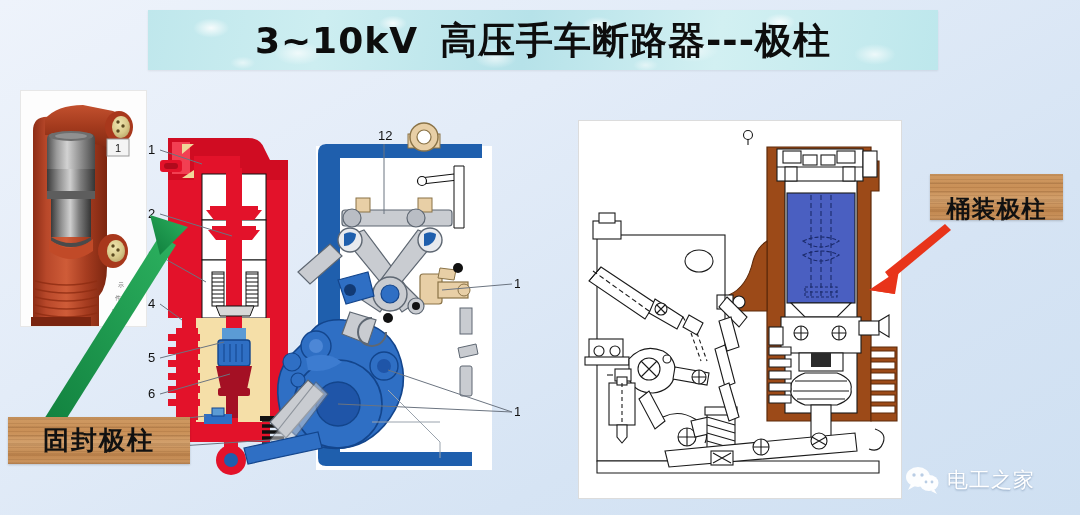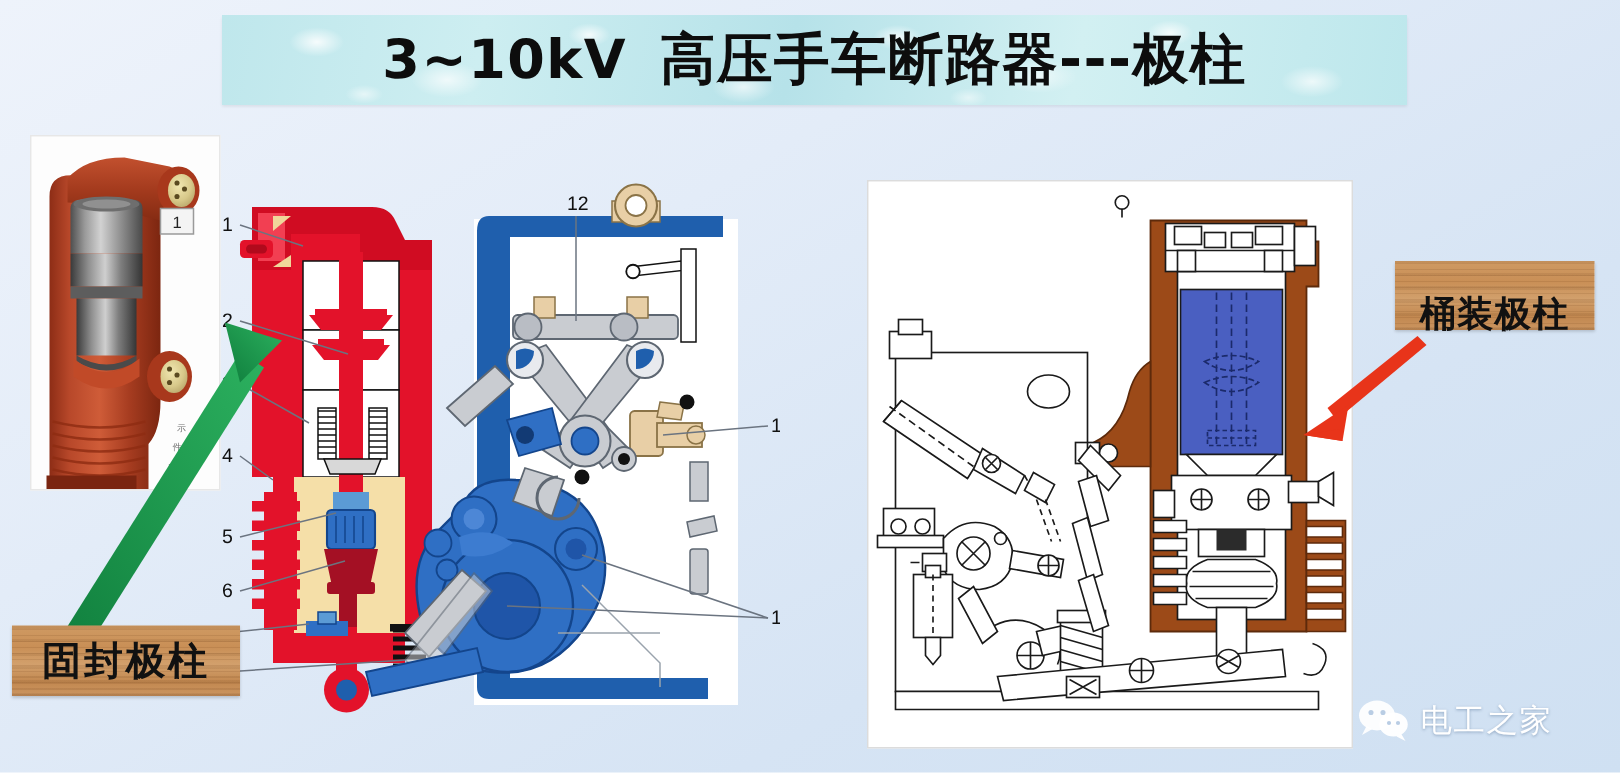--- a/index.html
+++ b/index.html
@@ -39,21 +39,21 @@
 
   
   #pole-photo{
     position:absolute;left:20px;top:88px;width:125px;height:235px;
     background:#fdfdfd;border:1px solid #e7e7e7;overflow:hidden;
   }
   .photo-body{position:absolute;left:0;top:0;width:125px;height:235px;}
 
   
   #label-gufeng{
-    position:absolute;left:8px;top:415px;width:152px;height:47px;
+    position:absolute;left:8px;top:415px;width:182px;height:47px;
     background:
       repeating-linear-gradient(0deg,
         rgba(120,72,32,.16) 0px, rgba(120,72,32,.16) 1px,
         rgba(255,255,255,0) 1px, rgba(255,255,255,0) 4px),
       repeating-linear-gradient(0deg,
         rgba(90,52,20,.10) 0px, rgba(90,52,20,.10) 2px,
         rgba(255,255,255,0) 2px, rgba(255,255,255,0) 9px),
       linear-gradient(180deg,#cf9a63 0%,#c98f56 30%,#d2a06c 55%,#c28850 80%,#cb9560 100%);
     display:flex;align-items:center;justify-content:center;
     box-shadow:0 1px 2px rgba(0,0,0,.18);

